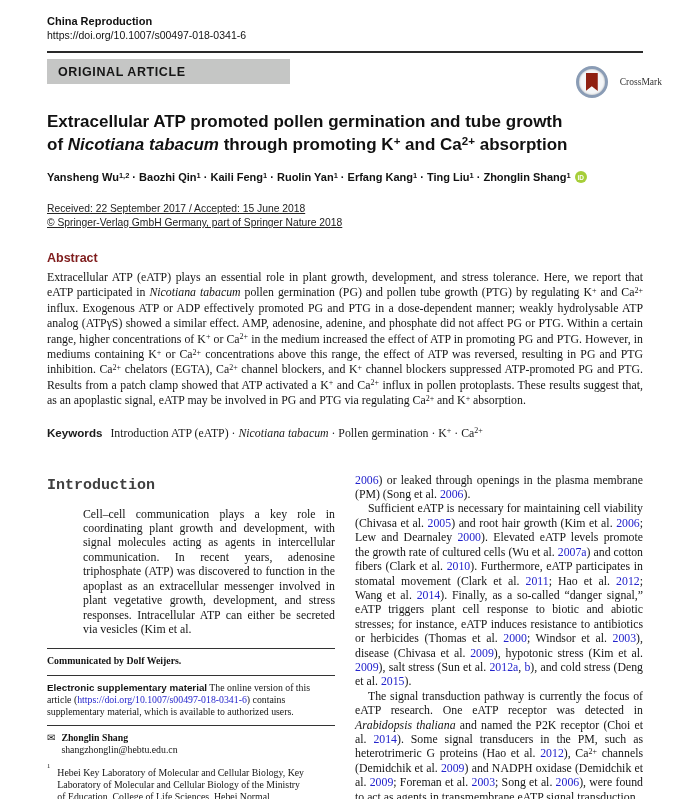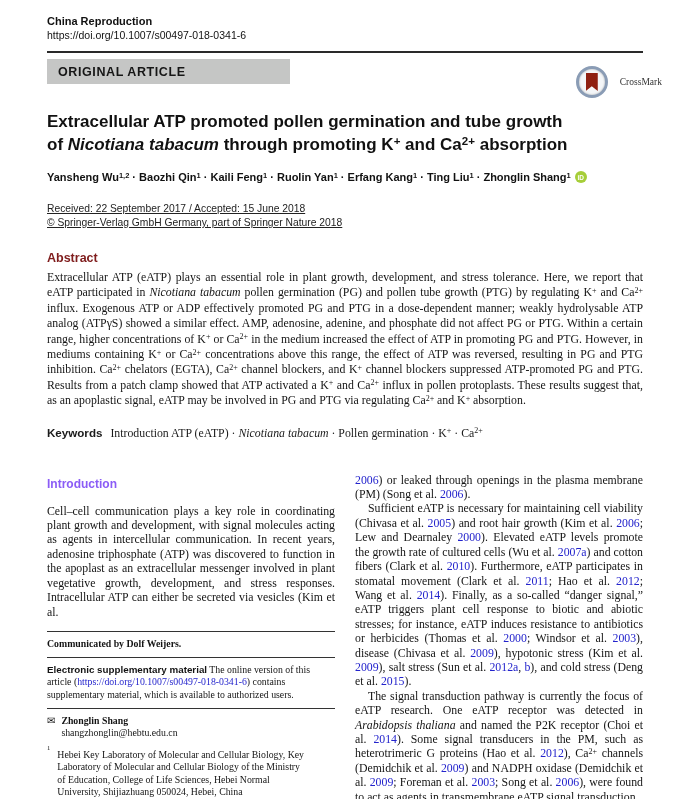--- a/index.html
+++ b/index.html
@@ -50,23 +50,23 @@
   }
   .meta{margin-top:19px;font-family:"Liberation Sans",sans-serif;font-size:10.3px;line-height:14px;color:#222;text-decoration:underline;}
   
   .abstract-heading{margin-top:21px;font-family:"Liberation Sans",sans-serif;font-weight:700;font-size:12.5px;color:#7f1d1d;}
   .abstract-body{margin:5px 0 0 0;font-size:11.8px;line-height:15.4px;text-align:justify;color:#141414;}
   .keywords{margin-top:17px;font-size:11.8px;}
   .kw-label{font-family:"Liberation Sans",sans-serif;font-weight:700;font-size:11.6px;margin-right:8px;}
   
   .columns{display:flex;gap:20px;margin-top:32px;}
   .col{width:288px;box-sizing:border-box;}
-  .section-heading{margin:4px 0 0 0;font-family:Liberation Sans, sans-serif;font-weight:700;font-size:12px;color:#8b5cf6;}
+  .section-heading{margin:4px 0 0 0;font-family:Liberation Mono, monospace;font-weight:700;font-size:15px;color:#404040;}
   .body-text{margin:11px 0 0 0;font-size:11.8px;line-height:14.4px;text-align:justify;color:#141414;}
-  .body-text.first{margin-top:13px;}
+  .body-text.first{margin-top:13px;margin-left:36px;}
   .indent{text-indent:13px;margin-top:0;}
   .col-right .body-text{margin-top:0;}
   
   .footnote-block{margin-top:12px;font-size:9.8px;line-height:12.2px;color:#141414;}
   .fn-rule{height:1px;background:#333;margin:7px 0 6px 0;}
   .fn{margin:0;text-align:left;}
   .communicated{font-weight:700;}
   .correspondence{display:flex;gap:6px;margin-top:2px;}
   .env-icon{font-size:10px;line-height:12px;flex:0 0 auto;}
   .fn-name{font-weight:700;}

